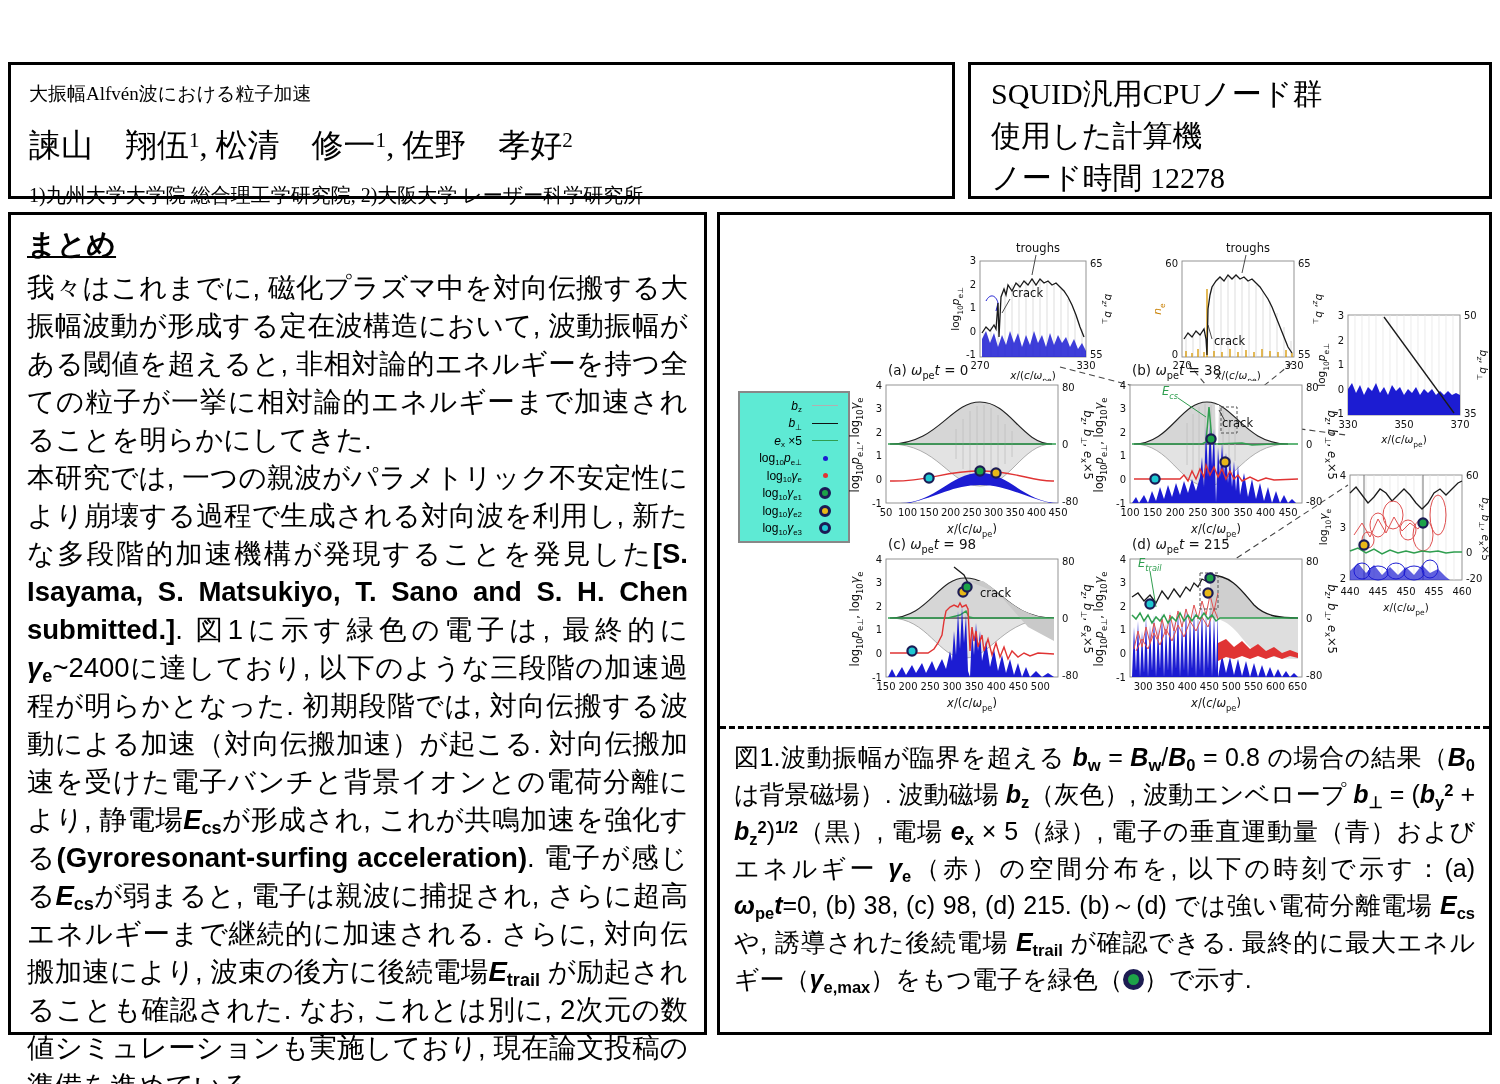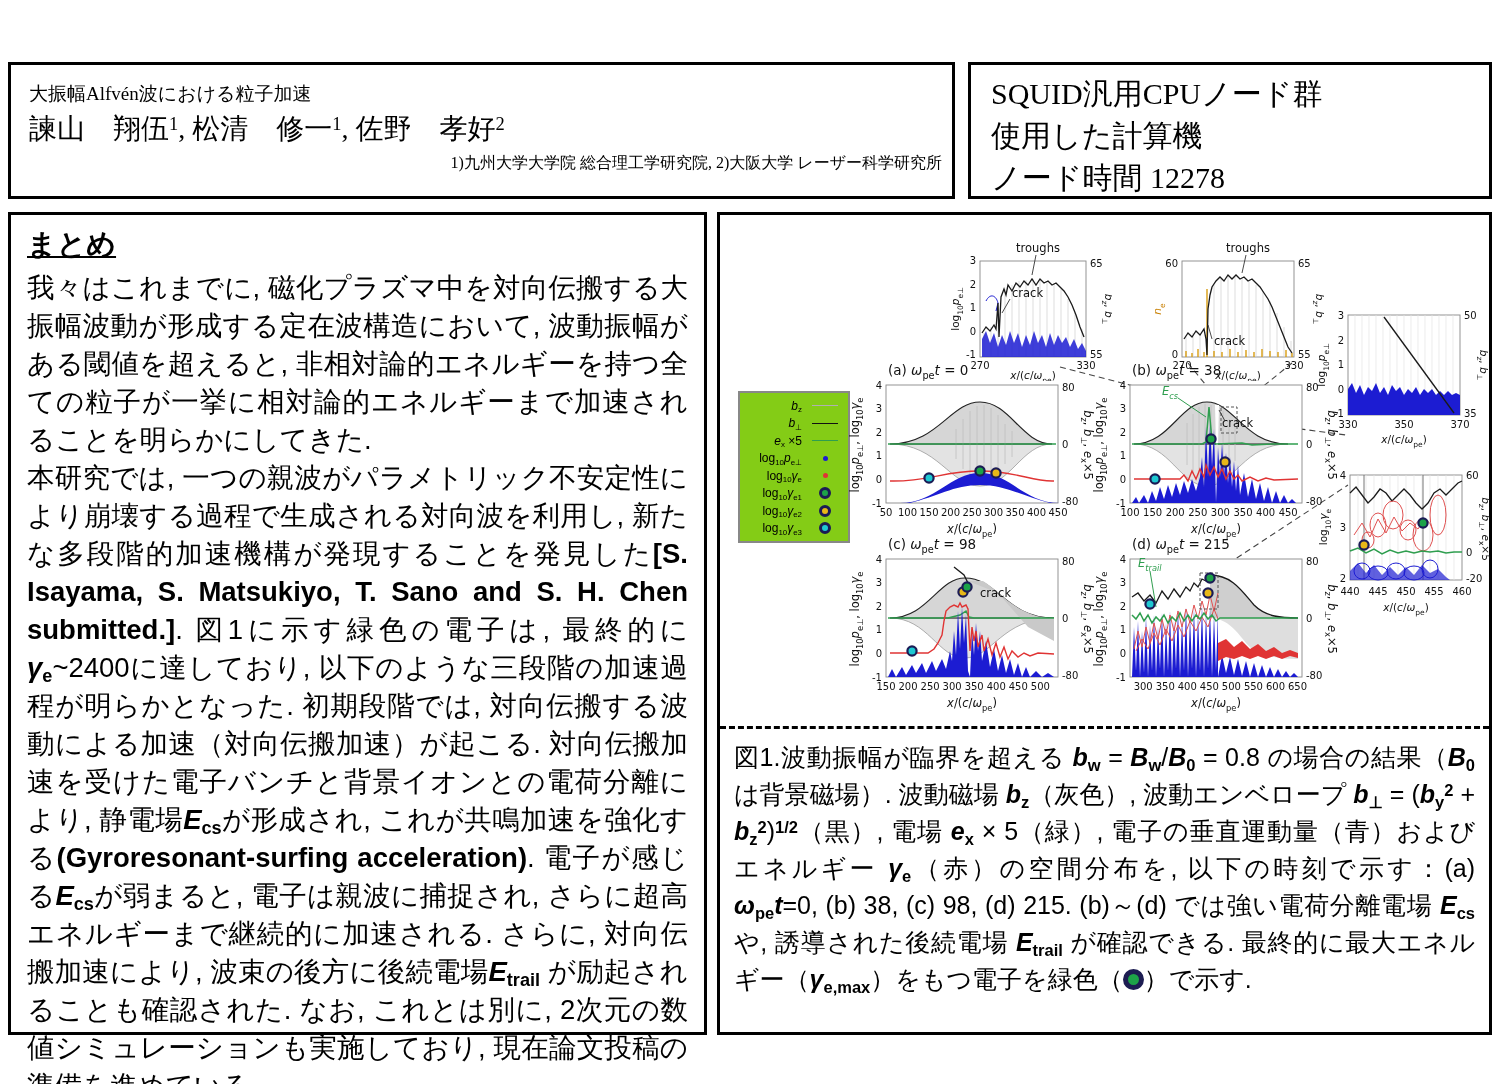--- a/index.html
+++ b/index.html
@@ -1,36 +1,36 @@
 <!DOCTYPE html>
 <html><head>
 <meta charset="utf-8">
 <style>
   html,body{margin:0;padding:0;background:#fff;}
   .canvas{position:relative;width:1500px;height:1084px;background:#ffffff;font-family:"Liberation Sans",sans-serif;color:#000;}
   .box{position:absolute;border:3px solid #000;background:#fff;box-sizing:border-box;}
   .title-box{left:8px;top:62px;width:947px;height:137px;padding:12px 10px 0 18px;font-family:"Liberation Serif",serif;}
   .title-box .title{font-size:19px;line-height:34px;}
-  .title-box .authors{font-size:28px;line-height:32px;margin-top:2px;}
-  .title-box .affil{font-size:16px;line-height:32px;margin-top:2px;text-align:right;}
+  .title-box .authors{font-size:32px;line-height:32px;margin-top:18px;}
+  .title-box .affil{font-size:20px;line-height:32px;margin-top:18px;}
   .machine-box{left:968px;top:62px;width:524px;height:137px;padding:8px 0 0 20px;font-family:"Liberation Serif",serif;font-size:30px;line-height:42px;}
   .summary-box{left:8px;top:212px;width:699px;height:823px;padding:10px 16px 0 16px;}
   .summary-heading{font-size:29px;font-weight:bold;text-decoration:underline;margin:0 0 4px 0;}
   .summary-box p{margin:0;font-size:27.5px;line-height:38px;text-align:justify;}
   .figure-box{left:717px;top:212px;width:775px;height:823px;}
   .figure-area{position:relative;width:100%;height:511px;}
   .figure-area svg{position:absolute;}
   .caption{border-top:3px dashed #000;padding:10px 14px 0 14px;font-size:25px;line-height:37px;text-align:justify;}
   .seg-i{font-style:italic;}
   .seg-b{font-weight:bold;}
   .seg-sub{font-size:66%;position:relative;top:0.30em;line-height:0;}
   .seg-sup{font-size:66%;position:relative;top:-0.45em;line-height:0;}
   .seg-dot{display:inline-block;width:11px;height:11px;background:#1da348;border:5px solid #1d1d52;border-radius:50%;position:relative;top:2px;}
   
-  .legend{position:absolute;left:18px;top:176px;width:112px;height:152px;border:2px solid #888;background:#84cc16;box-sizing:border-box;padding-top:4px;}
+  .legend{position:absolute;left:18px;top:176px;width:112px;height:152px;border:2px solid #888;background:#5eead4;box-sizing:border-box;padding-top:4px;}
   .lrow{display:flex;align-items:center;height:17.5px;font-size:12px;}
   .lrow .llab{width:62px;text-align:right;margin-right:6px;white-space:nowrap;}
   .lrow .lsamp{width:34px;display:flex;align-items:center;justify-content:center;}
   .ls-line{display:inline-block;width:26px;height:0;border-top:1.6px solid #000;border-top-color:var(--c);}
   .ls-dot{display:inline-block;width:5px;height:5px;border-radius:50%;background:var(--c);}
   .ls-ring{display:inline-block;width:6px;height:6px;border-radius:50%;background:var(--c);border:3px solid #1b1b55;}
   
   svg text{font-family:"DejaVu Sans",sans-serif;fill:#111;}
   .tk text{font-size:10px;}
   .tke text{text-anchor:end;}

